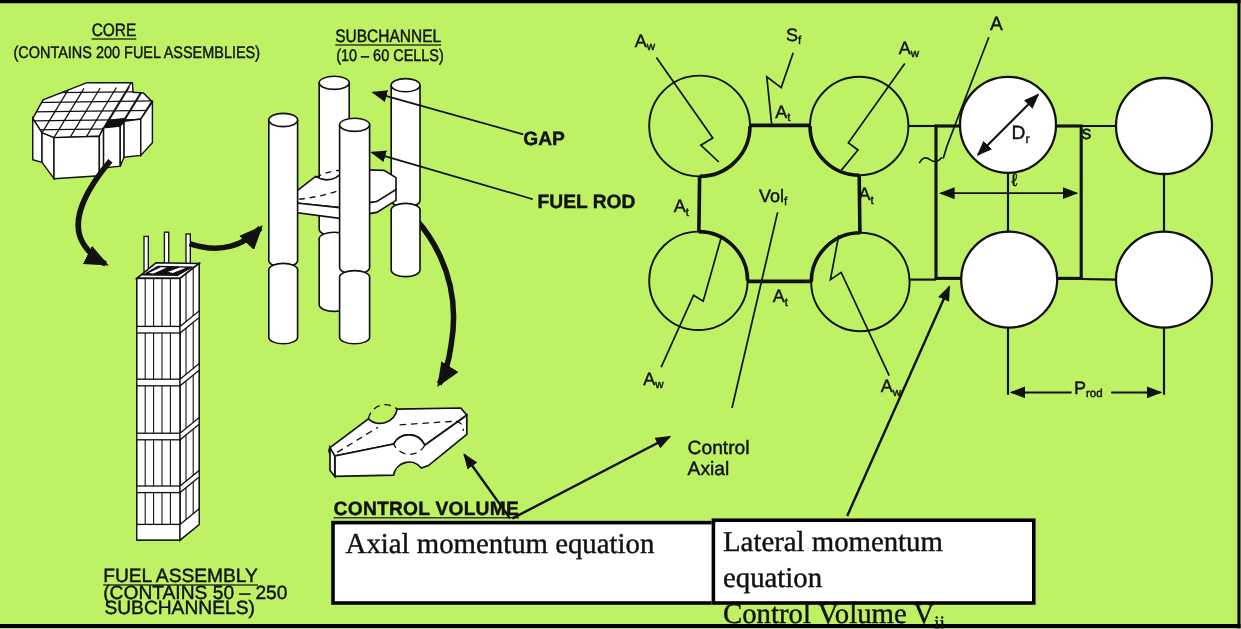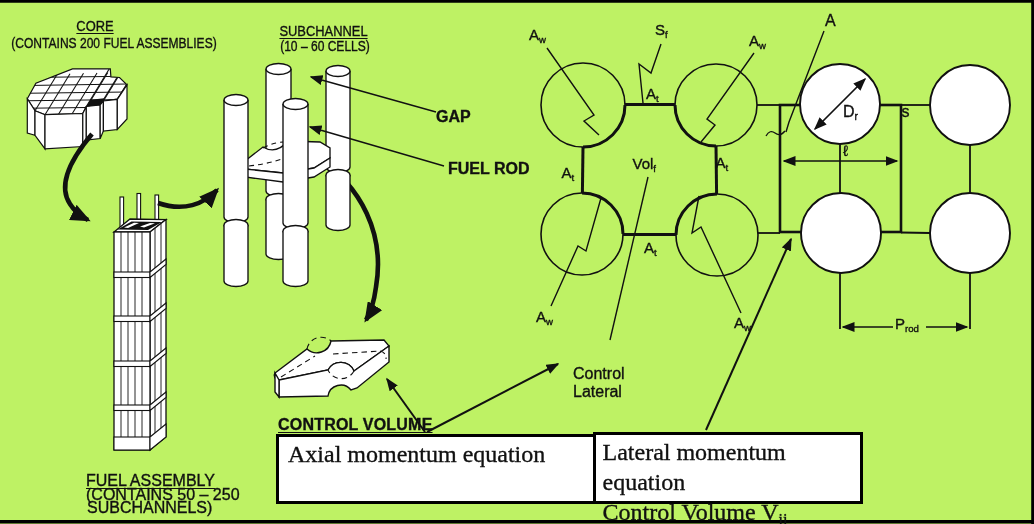--- a/index.html
+++ b/index.html
@@ -259,21 +259,21 @@
 
   <div class="lbl sans12" style="left:436px;top:107.5px;">GAP</div>
   <div class="lbl sans12" style="left:448px;top:160px;">FUEL ROD</div>
 
   <div class="lbl sans11 ctr und" style="left:86px;top:471.5px;width:120px;">FUEL ASSEMBLY</div>
   <div class="lbl sans11 ctr" style="left:86px;top:485.5px;width:120px;">(CONTAINS 50 – 250</div>
   <div class="lbl sans11 ctr" style="left:87px;top:499px;width:120px;">SUBCHANNELS)</div>
 
   <div class="lbl sans11 und cvlabel" style="left:278px;top:415.5px;">CONTROL VOLUME</div>
 
-  <div class="lbl ptrlbl" style="left:573px;top:342px;margin-top:23px;"><span>Control</span><br><span>Lateral</span></div>
+  <div class="lbl ptrlbl" style="left:573px;top:342px;margin-top:23px;"><span>Control</span><br><span>Axial</span></div>
 
   <div class="eqbox" style="left:276px;top:434px;width:332px;height:70px;">
     <div>Axial momentum equation</div>
   </div>
   <div class="eqbox" style="left:593px;top:432px;width:270px;height:72px;padding-left:6.5px;">
     <div>Lateral momentum equation</div>
     <div><span>Control Volume V</span><span class="sub">ij</span></div>
   </div>
 
   <div class="lbl sans15" style="left:529px;top:27px;"><span>A</span><span class="sub">w</span></div>

